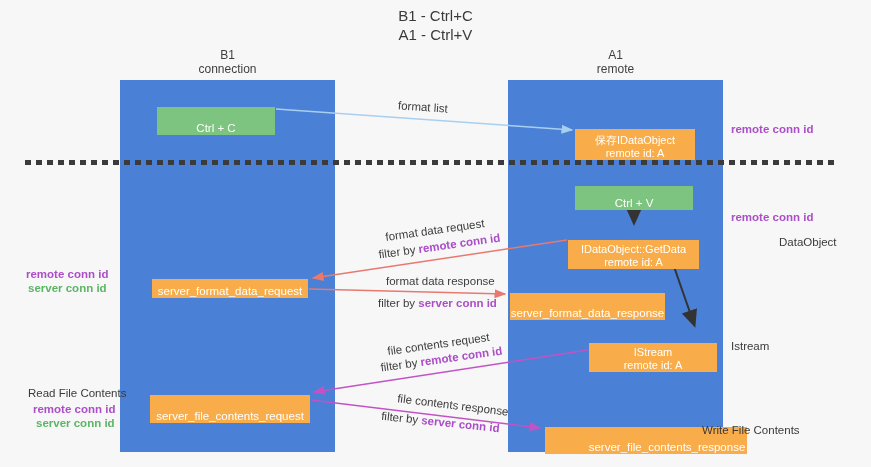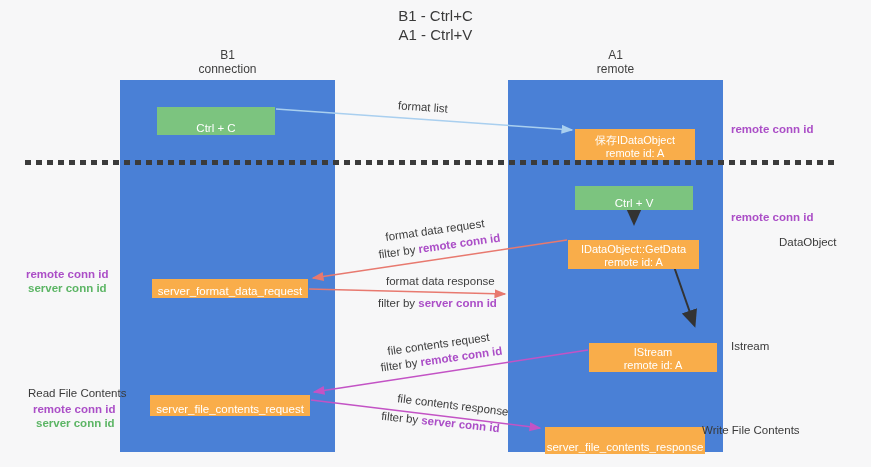--- a/index.html
+++ b/index.html
@@ -96,31 +96,34 @@
 
   <div class="box orange" style="left:568px; top:228px; width:131px; height:29px; font-size:11px;">
     <div>IDataObject::GetData</div>
     <div>remote id: A</div>
   </div>
 
   <div class="box orange" style="left:152px; top:267px; width:156px; height:19px;">
     <div>server_format_data_request</div>
   </div>
 
+  <div class="box orange" style="left:510px; top:281px; width:155px; height:27px;">
+    <div>server_format_data_response</div>
+  </div>
 
   <div class="box orange" style="left:589px; top:331px; width:128px; height:29px; font-size:11px;">
     <div>IStream</div>
     <div>remote id: A</div>
   </div>
 
-  <div class="box orange" style="left:150px; top:383px; width:160px; height:21px;">
+  <div class="box orange" style="left:150px; top:383px; width:160px; height:28px;">
     <div>server_file_contents_request</div>
   </div>
 
-  <div class="box orange" style="left:545px; top:415px; width:160px; height:27px;">
+  <div class="box orange" style="left:545px; top:415px; width:160px; height:27px;padding-left:42px;">
     <div>server_file_contents_response</div>
   </div>
 
   <div class="lbl flow" style="left:398px; top:101px; transform:rotate(4deg);">format list</div>
 
   <div class="lbl flow" style="left:385px; top:224px; transform:rotate(-8deg);">format data request</div>
   <div class="lbl flow" style="left:378px; top:240px; transform:rotate(-8deg);"><span>filter by </span><span class="purple">remote conn id</span></div>
 
   <div class="lbl flow" style="left:386px; top:275px;">format data response</div>
   <div class="lbl flow" style="left:378px; top:297px;"><span>filter by </span><span class="purple">server conn id</span></div>

